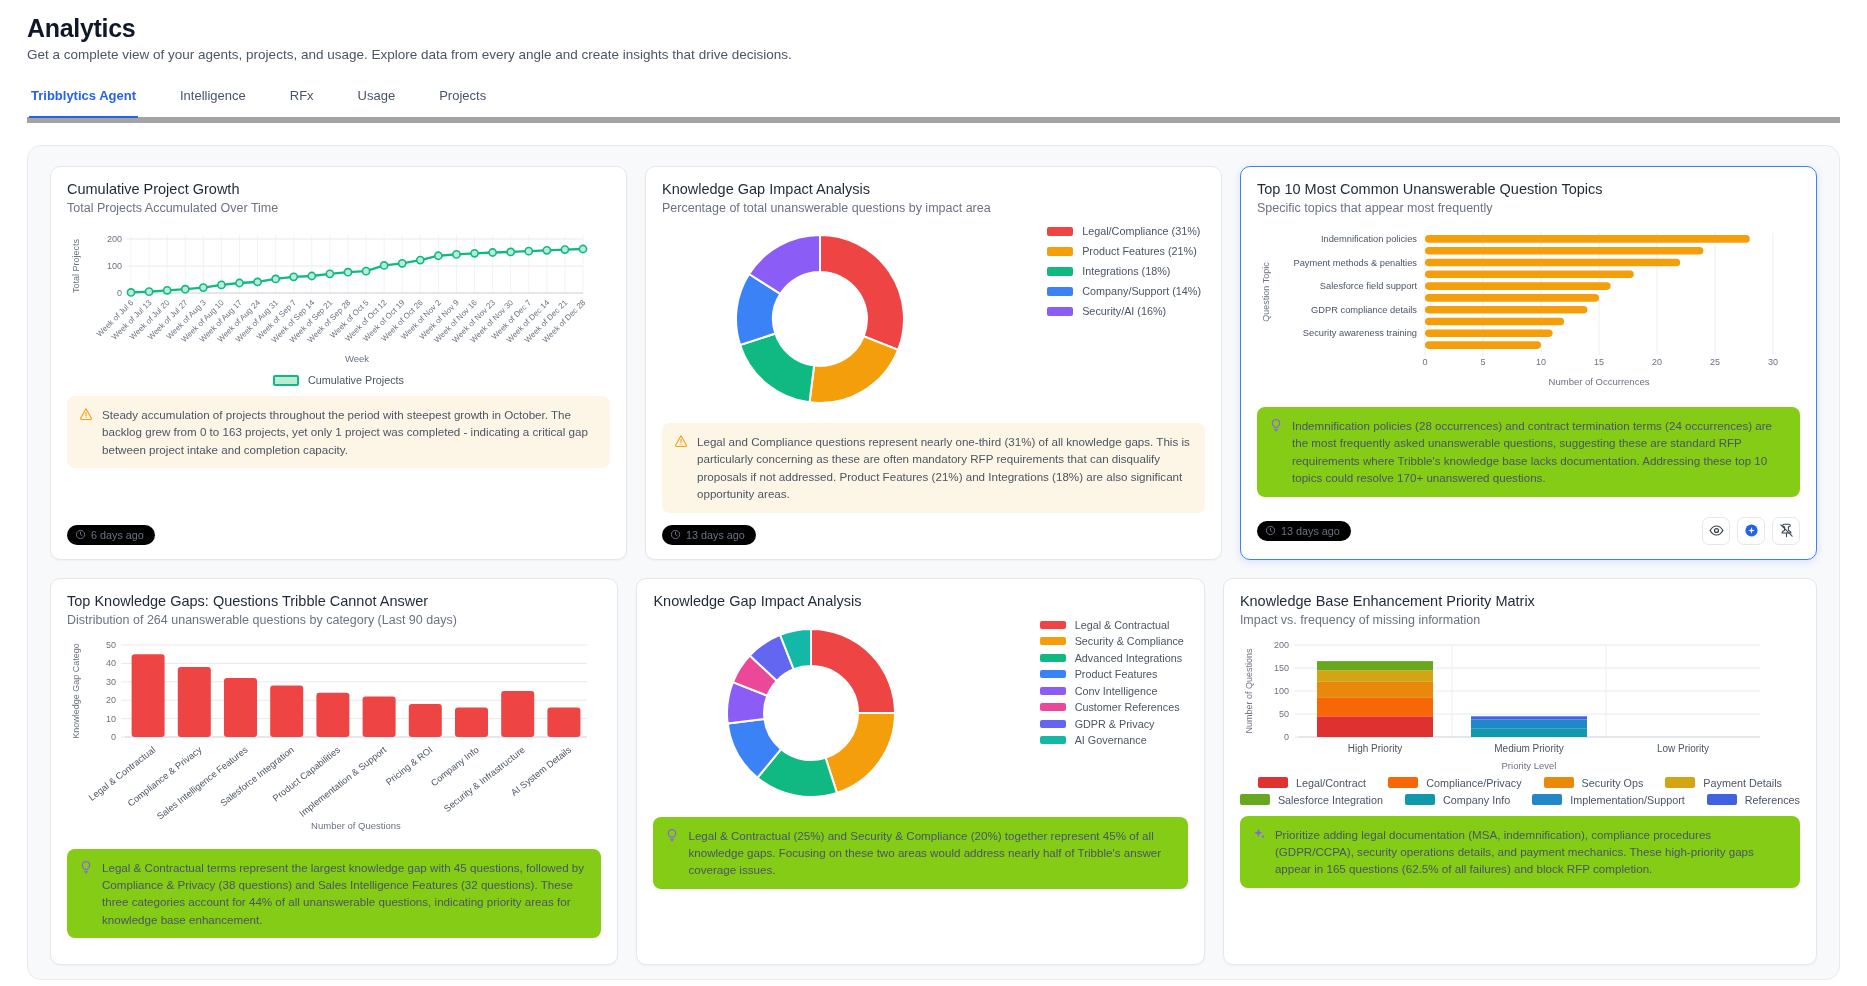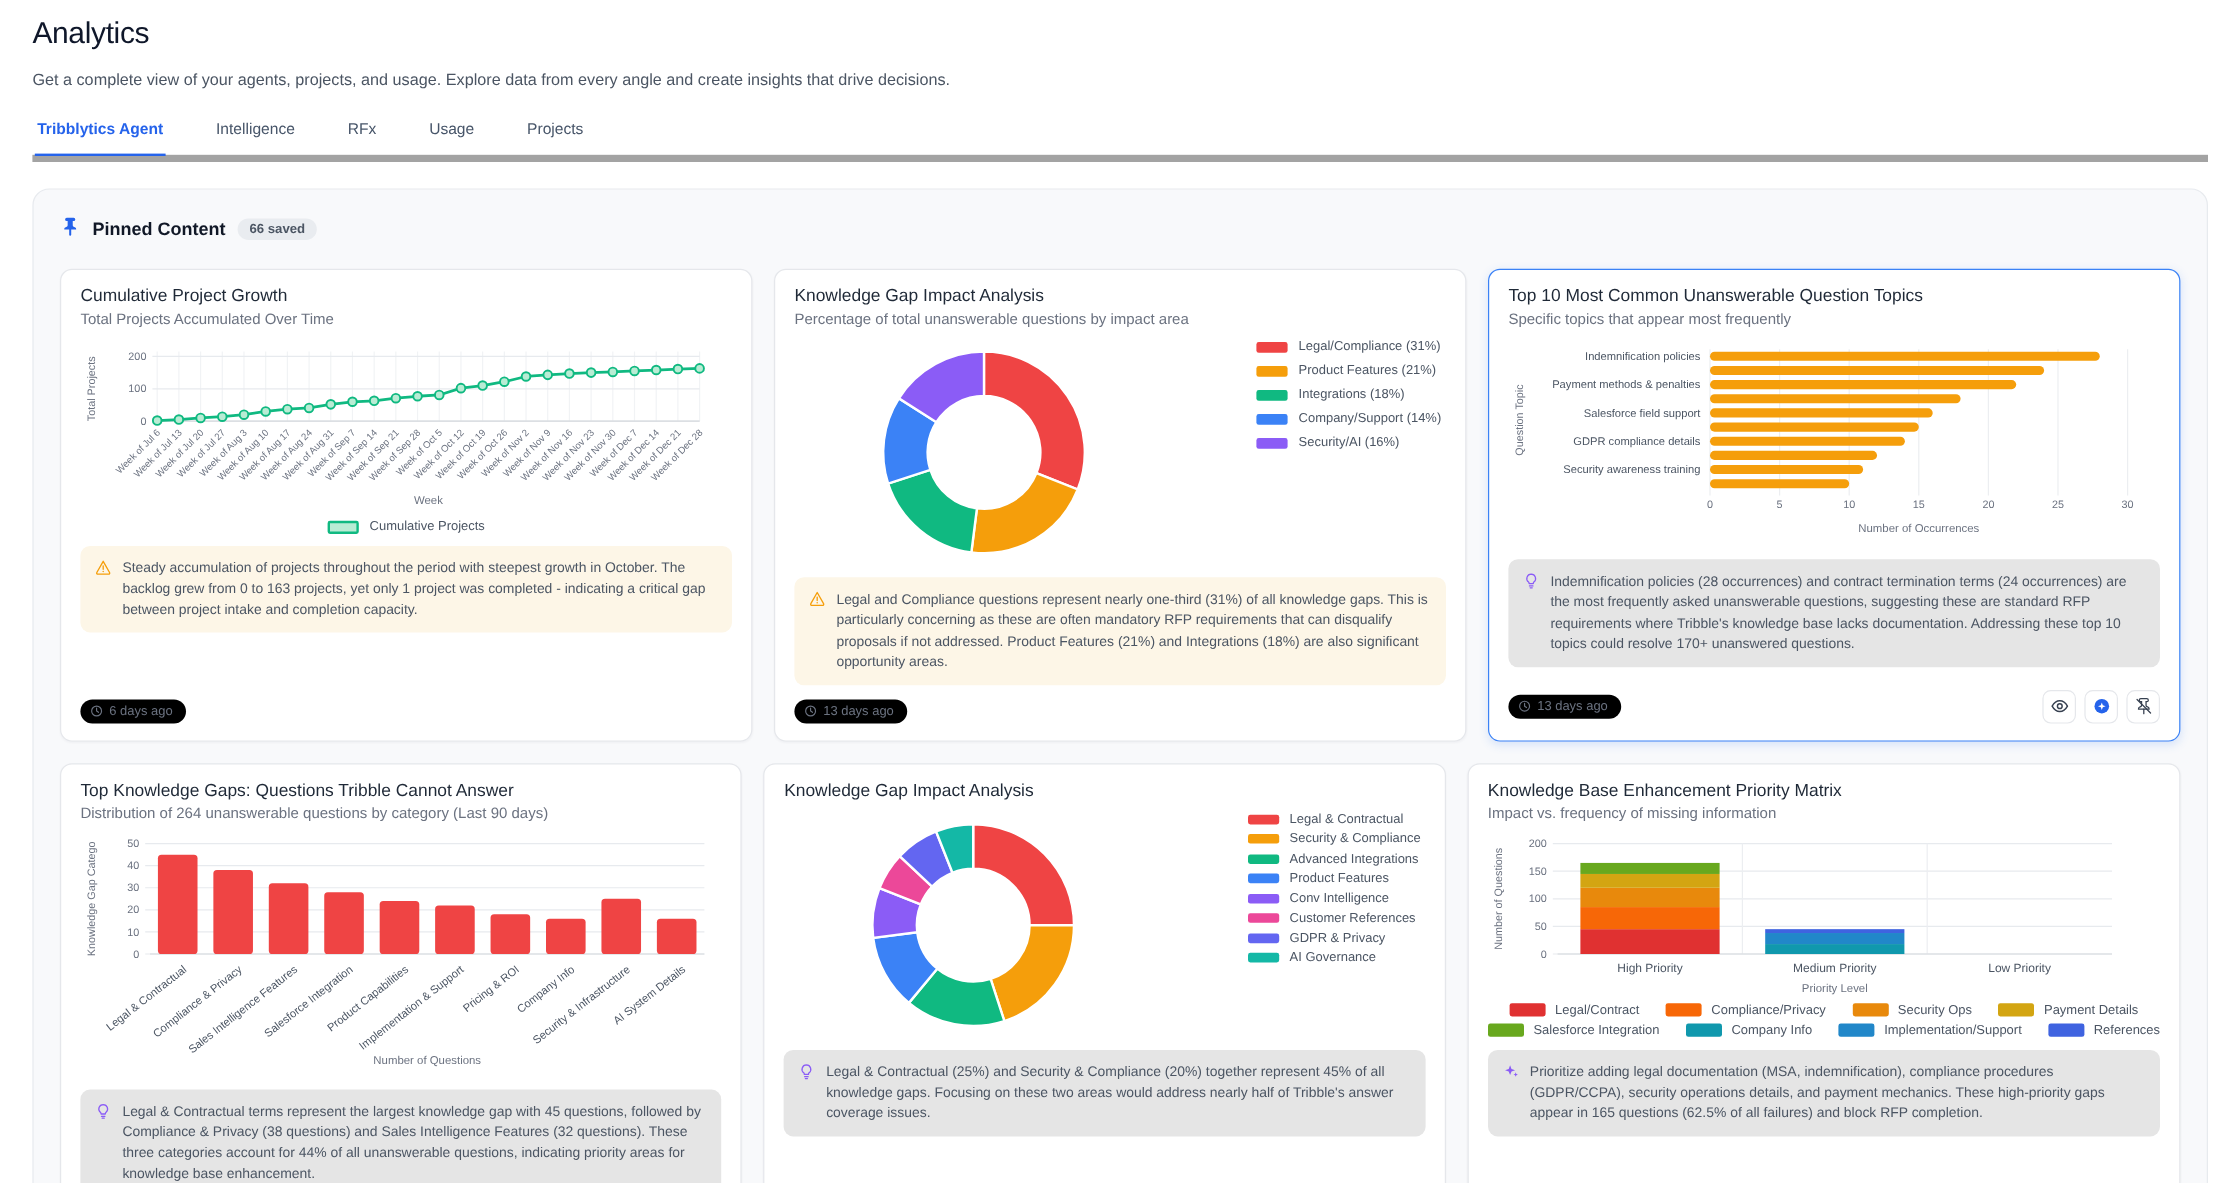--- a/index.html
+++ b/index.html
@@ -1,19 +1,19 @@
 <!DOCTYPE html>
 <html><head>
 <meta charset="utf-8">
 <style>
   *{box-sizing:border-box}
   body{margin:0;font-family:"Liberation Sans",sans-serif;background:#fff;width:1867px;height:986px;overflow:hidden;color:#111827}
   svg text{font-family:"Liberation Sans",sans-serif}
   .page{padding:12px 27px 0}
-  .h1{font-size:25px;font-weight:400;margin:2px 0 16px;letter-spacing:-.3px;color:#0f172a}
+  .h1{font-size:25px;font-weight:700;margin:2px 0 4px;letter-spacing:-.3px;color:#0f172a}
   .subtitle{font-size:13.5px;color:#4b5563;margin-bottom:22px}
   .tabs{display:flex;gap:40px;border-bottom:6px solid #a3a3a3;margin-bottom:22px;padding-left:2px}
   .tab{font-size:13px;color:#475569;padding:4px 2px 13px;cursor:pointer}
   .tab.active{color:#2563eb;font-weight:700;border-bottom:2.5px solid #2563eb;margin-bottom:-1px}
   .section{background:#f8f9fb;border:1px solid #e7eaee;border-radius:14px;padding:20px 22px 14px}
   .sec-head{display:flex;align-items:center;gap:10px;margin:2px 0 22px}
   .sec-title{font-size:15px;font-weight:700;color:#111827}
   .badge{background:#e9ecf0;color:#4b5563;font-size:11px;font-weight:600;padding:3px 10px;border-radius:999px}
   .grid{display:grid;grid-template-columns:repeat(3,1fr);gap:18px}
   .grid+.grid{margin-top:18px}
@@ -26,21 +26,21 @@
   .donut-legend{margin-left:auto;margin-right:4px;display:flex;flex-direction:column}
   .dl-item{display:flex;align-items:center;gap:9px;font-size:10.8px;color:#4b5563;white-space:nowrap}
   .sw{display:inline-block;border-radius:2px;flex:0 0 auto}
   .legend-row{display:flex;justify-content:center;align-items:center;gap:9px;margin-top:3px;font-size:10.8px;color:#4b5563}
   .line-sw{width:26px;height:11px;background:#b9ecd4;border:2px solid #10b981;border-radius:2px}
   .stack-legend{display:flex;flex-direction:column;align-items:center;gap:5px;margin-top:0}
   .stack-legend .srow{display:flex;gap:22px}
   .sl-item{display:flex;align-items:center;gap:8px;font-size:10.8px;color:#4b5563;white-space:nowrap}
   .insight{display:flex;gap:9px;border-radius:8px;padding:10px 12px;margin-top:10px;font-size:11.6px;line-height:1.5;color:#4b5563}
   .insight.amber{background:#fdf6e7}
-  .insight.purple{background:#e5e5e5}
+  .insight.purple{background:#84cc16}
   .ins-icon{flex:0 0 auto;margin-top:1px}
   .card-footer{display:flex;align-items:center;margin-top:auto;padding-top:12px}
   .ago{display:inline-flex;align-items:center;gap:5px;background:#000000;border-radius:999px;padding:4px 11px 4px 8px;font-size:10.8px;color:#6b7280}
   .actions{margin-left:auto;display:flex;gap:7px}
   .action-btn{width:28px;height:28px;border:1px solid #e5e7eb;border-radius:7px;background:#fff;display:flex;align-items:center;justify-content:center;cursor:pointer;padding:0}
 </style>
 </head>
 <body>
 
 <div class="page">
@@ -49,30 +49,20 @@
 
   <div class="tabs">
     <div class="tab active">Tribblytics Agent</div>
     <div class="tab">Intelligence</div>
     <div class="tab">RFx</div>
     <div class="tab">Usage</div>
     <div class="tab">Projects</div>
   </div>
 
   <div class="section">
-    <div class="sec-head">
-      <span>
-        <svg width="17" height="17" viewBox="0 0 24 24">
-            <path d="M9 10.76a2 2 0 0 1-1.11 1.79l-1.78.9A2 2 0 0 0 5 15.24V16h14v-.76a2 2 0 0 0-1.11-1.79l-1.78-.9A2 2 0 0 1 15 10.76V6h1a2 2 0 0 0 0-4H8a2 2 0 0 0 0 4h1z" fill="#2563eb"></path>
-            <path d="M12 16v6" stroke="#2563eb" stroke-width="2.4" stroke-linecap="round"></path>
-          </svg>
-      </span>
-      <span class="sec-title">Pinned Content</span>
-      <span class="badge">66 saved</span>
-    </div>
 
     <div class="grid">
 
       <div class="card">
         <div class="card-title">Cumulative Project Growth</div>
         <div class="card-sub">Total Projects Accumulated Over Time</div>
         <div class="chart-wrap"><svg width="534" height="142" viewBox="0 0 534 142">
               <line x1="64" y1="10" x2="64" y2="68" stroke="#f1f3f5" stroke-width="1"></line>
               <line x1="82.08" y1="10" x2="82.08" y2="68" stroke="#f1f3f5" stroke-width="1"></line>
               <line x1="100.16" y1="10" x2="100.16" y2="68" stroke="#f1f3f5" stroke-width="1"></line>

